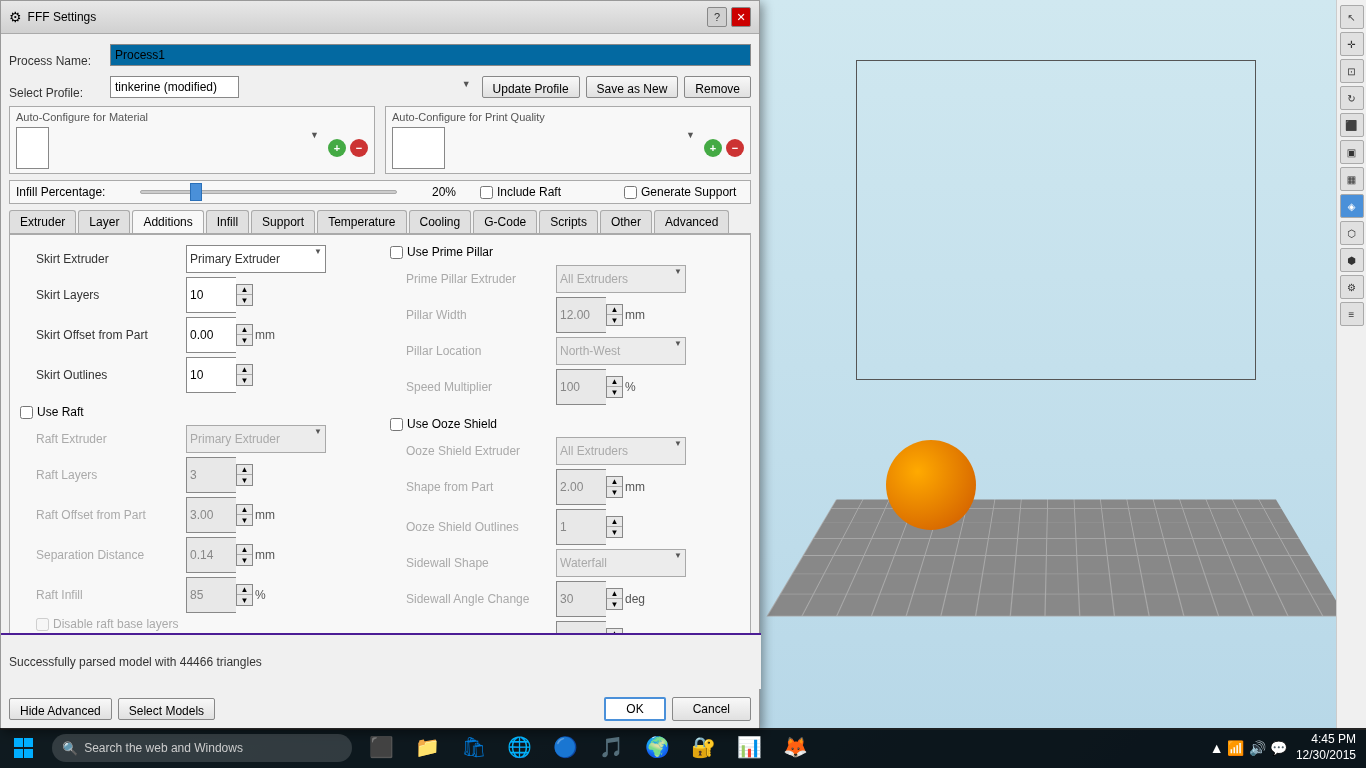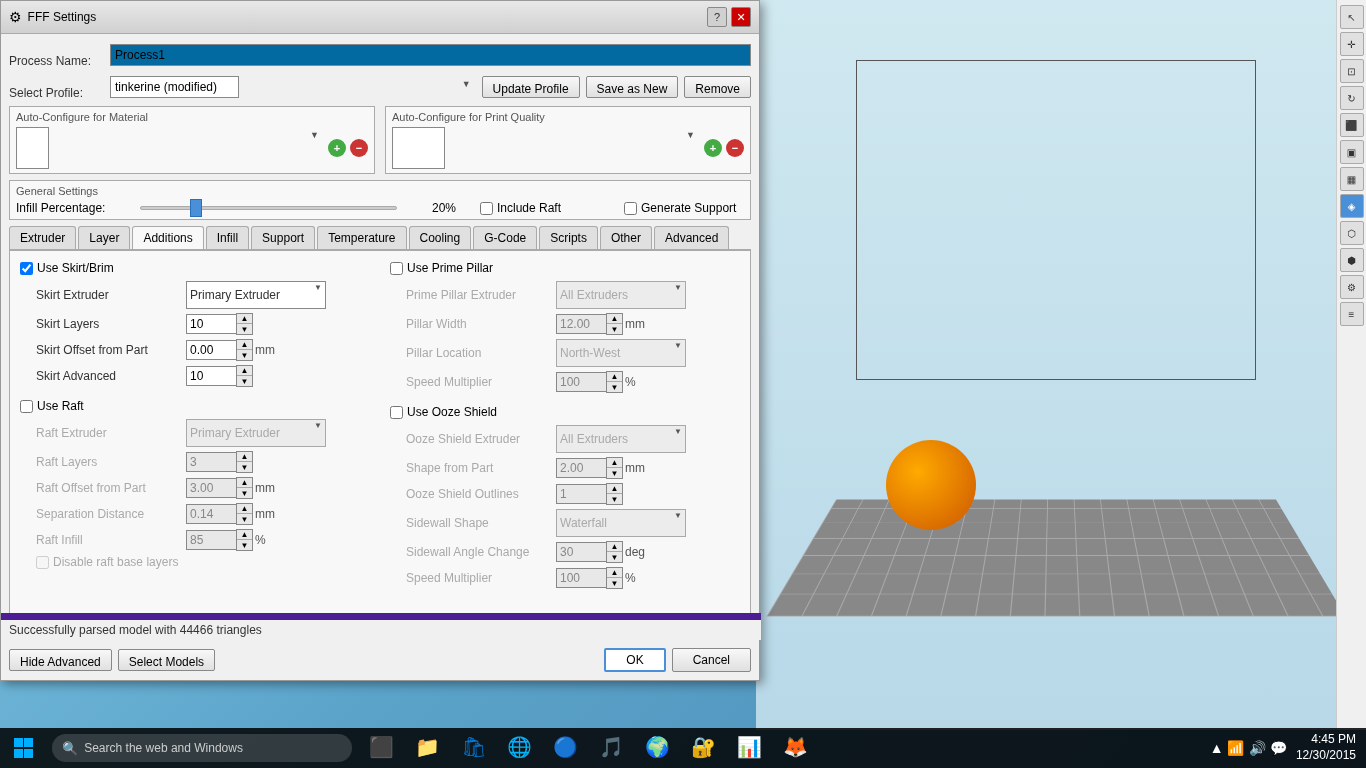--- a/index.html
+++ b/index.html
@@ -94,38 +94,38 @@
     .disabled-label { color: #aaa; }
 
     
     .dialog-footer { display: flex; justify-content: space-between; align-items: center; padding: 8px; border-top: 1px solid #ccc; background: #f0f0f0; }
     .footer-left { display: flex; gap: 6px; }
     .footer-right { display: flex; gap: 6px; }
     .btn-ok { height: 24px; padding: 0 20px; background: white; border: 2px solid #4a90d9; cursor: pointer; font-size: 12px; border-radius: 2px; }
     .btn-cancel { height: 24px; padding: 0 20px; background: linear-gradient(180deg, #f8f8f8, #e0e0e0); border: 1px solid #888; cursor: pointer; font-size: 12px; border-radius: 2px; }
 
     
-    .status-bar { position: absolute; bottom: 40px; left: 0; width: 760px; background: #f0f0f0; border-top: 7px solid #4c1d95; padding: 3px 8px; font-size: 12px; color: #333; }
+    .status-bar { position: absolute; bottom: 40px; left: 0; width: 760px; background: #f0f0f0; border-top: 2px solid #4c1d95; padding: 20px 8px; font-size: 12px; color: #333; }
 
     
     .taskbar { position: absolute; bottom: 0; left: 0; width: 1366px; height: 40px; background: rgba(0,0,0,0.85); display: flex; align-items: center; }
     .taskbar-start { width: 48px; height: 40px; background: transparent; display: flex; align-items: center; justify-content: center; cursor: pointer; }
     .start-icon { width: 20px; height: 20px; display: flex; flex-wrap: wrap; gap: 1px; }
     .start-square { width: 9px; height: 9px; background: white; }
     .search-bar { flex: 0 0 300px; height: 28px; background: rgba(255,255,255,0.15); border: none; border-radius: 14px; margin-left: 4px; display: flex; align-items: center; padding: 0 10px; gap: 6px; color: #ccc; font-size: 12px; cursor: text; }
     .taskbar-icons { display: flex; align-items: center; gap: 2px; margin-left: 8px; }
     .taskbar-app { width: 44px; height: 40px; display: flex; align-items: center; justify-content: center; cursor: pointer; border-bottom: 2px solid transparent; }
     .taskbar-app-icon { font-size: 20px; }
     .taskbar-right { margin-left: auto; display: flex; align-items: center; gap: 8px; padding-right: 10px; color: white; font-size: 11px; }
     .taskbar-time { text-align: right; line-height: 1.3; }
     .sys-icons { display: flex; gap: 4px; align-items: center; }
     .sys-icon { font-size: 14px; cursor: pointer; }
 
     .spin-input-group { display: flex; align-items: center; }
-    .spin-input { width: 50px; height: 20px; border: 1px solid #888; border-right: none; background: white; padding: 1px 3px; font-size: 12px; }
+    .spin-input { width: 50px; height: 36px; border: 1px solid #888; border-right: none; background: white; padding: 1px 3px; font-size: 12px; }
     .spin-btns { display: flex; flex-direction: column; border: 1px solid #888; }
     .spin-up, .spin-down { width: 15px; height: 10px; background: #e8e8e8; border: none; cursor: pointer; display: flex; align-items: center; justify-content: center; font-size: 8px; padding: 0; }
     .spin-up { border-bottom: 1px solid #aaa; }
   </style>
 </head>
 <body>
 
 <div class="desktop">
 
   <div class="viewport">
@@ -202,21 +202,20 @@
                 <option>Medium</option>
               </select>
             </div>
             <button class="icon-btn-green">+</button>
             <button class="icon-btn-red">−</button>
           </div>
         </div>
       </div>
 
       <div class="general-settings">
-        <div class="general-title">General Settings</div>
         <div class="infill-row">
           <span class="infill-label">Infill Percentage:</span>
           <input type="range" class="slider" min="0" max="100" value="20" style="">
           <span class="infill-pct">20%</span>
           <label class="checkbox-label">
             <input type="checkbox" style="">
             <span>Include Raft</span>
           </label>
           <label class="checkbox-label">
             <input type="checkbox" style="">
@@ -238,26 +237,20 @@
         <div class="tab">Other</div>
         <div class="tab">Advanced</div>
       </div>
 
       <div class="tab-content">
         <div class="two-col">
 
           <div class="left-col">
 
             <div class="section-group">
-              <div class="section-header">
-                <label class="checkbox-label">
-                  <input type="checkbox" checked="" style="">
-                  <span>Use Skirt/Brim</span>
-                </label>
-              </div>
               <div class="field-row">
                 <span class="field-label">Skirt Extruder</span>
                 <div class="field-select-wrapper">
                   <select class="field-select" style="width:140px; background:white; color:#333;">
                     <option>Primary Extruder</option>
                   </select>
                 </div>
               </div>
               <div class="field-row">
                 <span class="field-label">Skirt Layers</span>
@@ -274,21 +267,21 @@
                 <div class="spin-input-group">
                   <input type="text" class="spin-input" value="0.00" style="">
                   <div class="spin-btns">
                     <button class="spin-up">▲</button>
                     <button class="spin-down">▼</button>
                   </div>
                 </div>
                 <span class="unit-label">mm</span>
               </div>
               <div class="field-row">
-                <span class="field-label">Skirt Advanced</span>
+                <span class="field-label">Skirt Outlines</span>
                 <div class="spin-input-group">
                   <input type="text" class="spin-input" value="10" style="">
                   <div class="spin-btns">
                     <button class="spin-up">▲</button>
                     <button class="spin-down">▼</button>
                   </div>
                 </div>
               </div>
             </div>
 

